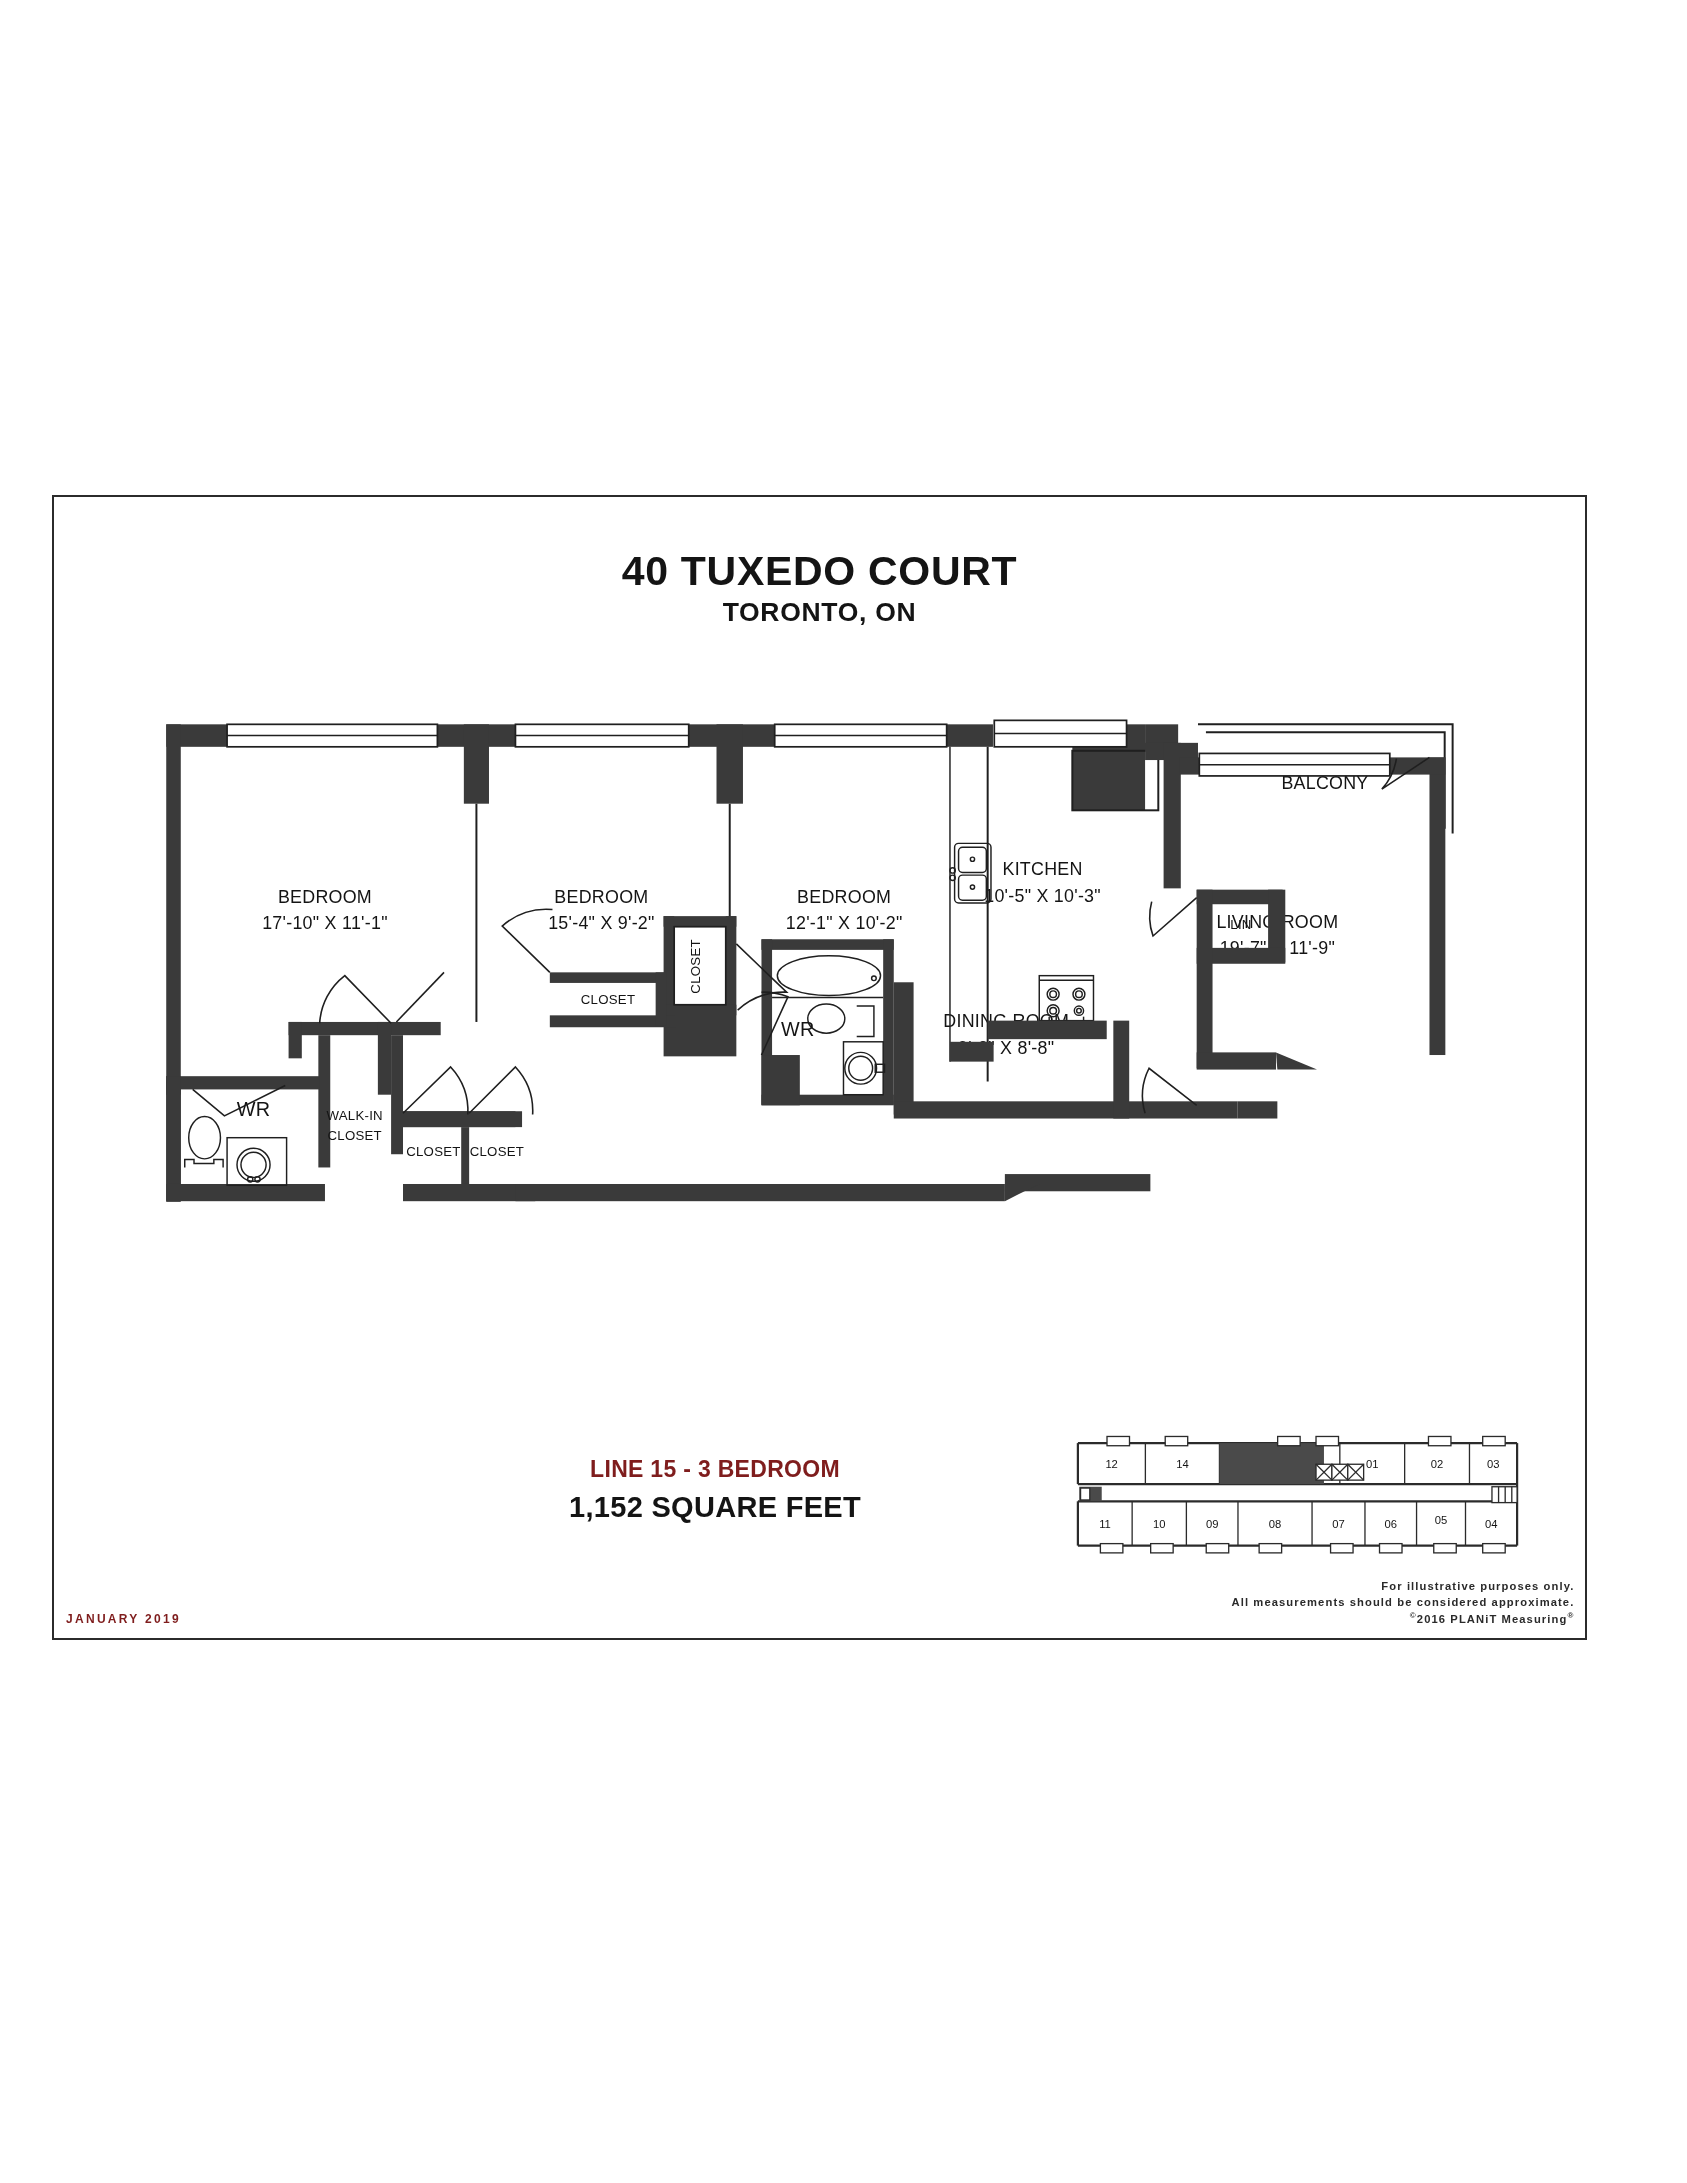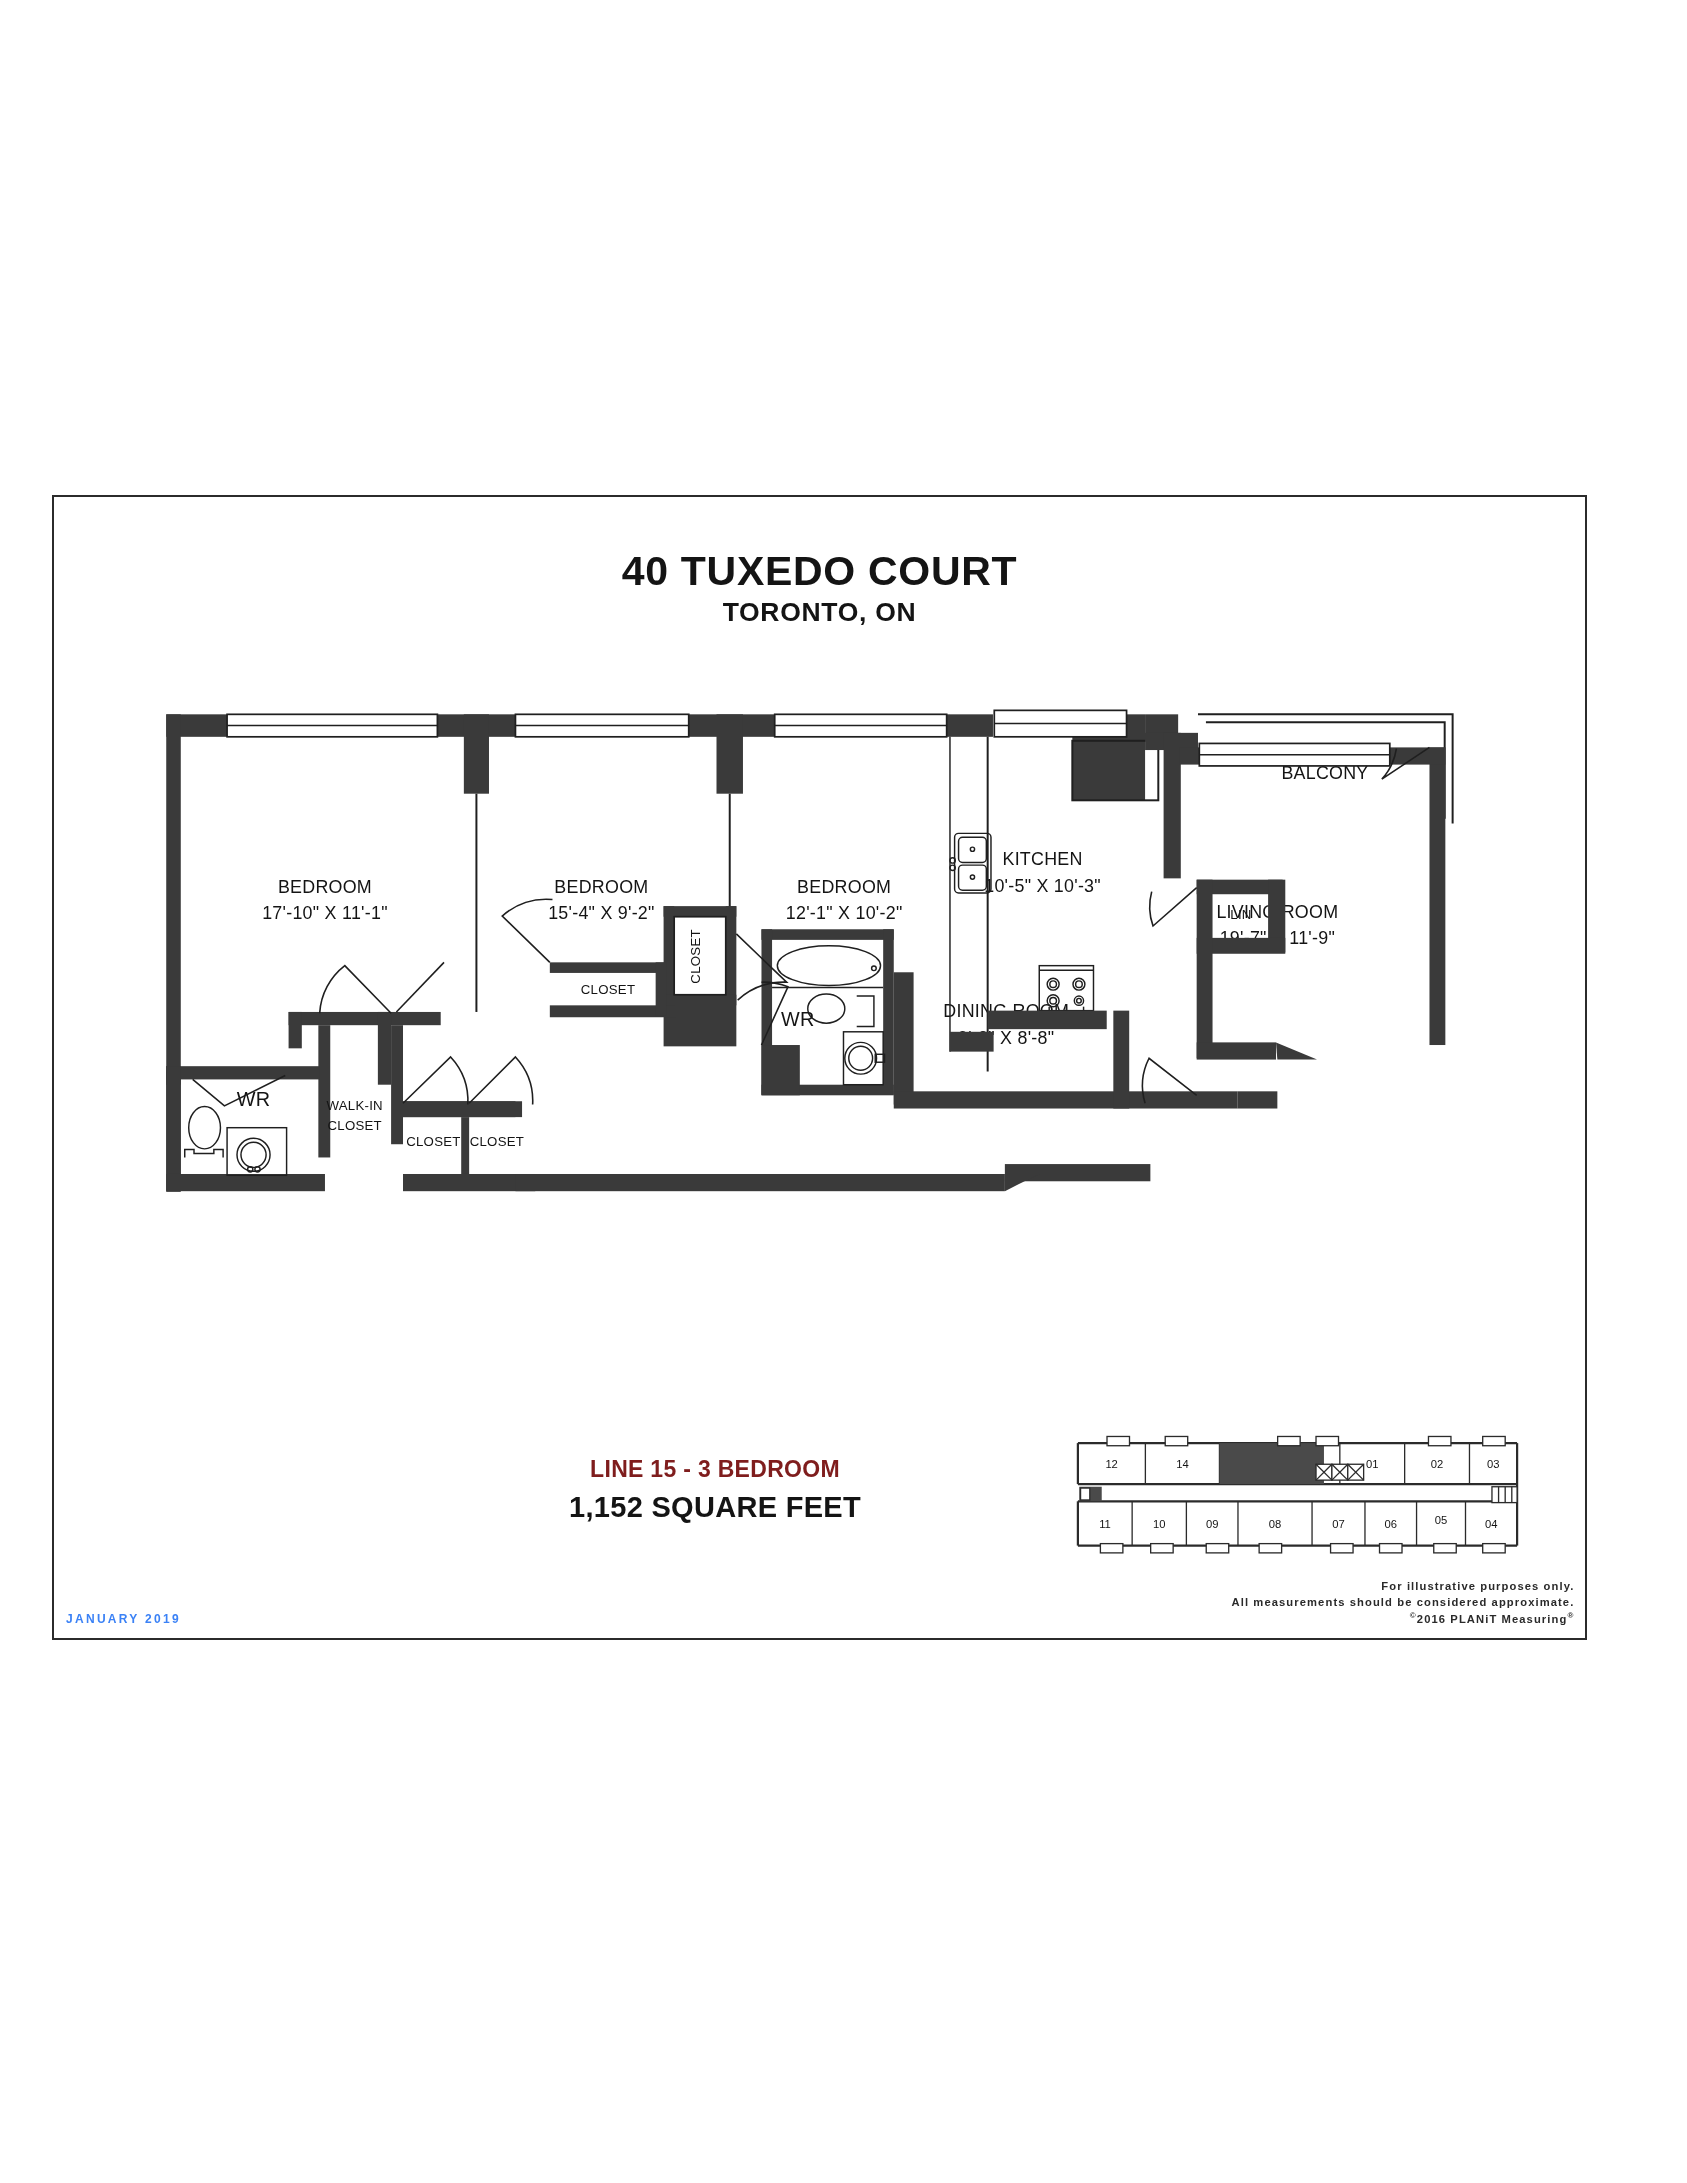--- a/index.html
+++ b/index.html
@@ -70,21 +70,21 @@
     color: #141414;
   }
   
   #date-stamp {
     position: absolute;
     left: 12px;
     bottom: 12px;
     font-size: 12px;
     letter-spacing: 2.3px;
     font-weight: bold;
-    color: #3b82f6;
+    color: #7f1d1d;
   }
   
   #disclaimer {
     position: absolute;
     right: 10.6px;
     bottom: 10.6px;
     text-align: right;
     font-size: 11.2px;
     letter-spacing: 1.1px;
     line-height: 1.45;
@@ -92,21 +92,21 @@
     color: #2a2a2a;
     margin-top: 12px;
   }
   #disclaimer .cr { font-size: 8px; vertical-align: super; }
   #disclaimer .rg { font-size: 8px; vertical-align: super; }
 
   
   #plan-wrap {
     position: absolute;
     left: 99px;
-    top: 204px;
+    top: 214px;
     width: 1336px;
     height: 569px;
   }
   #keyplan-wrap {
     position: absolute;
     left: 1012px;
     top: 926px;
     width: 463px;
     height: 146px;
   }

